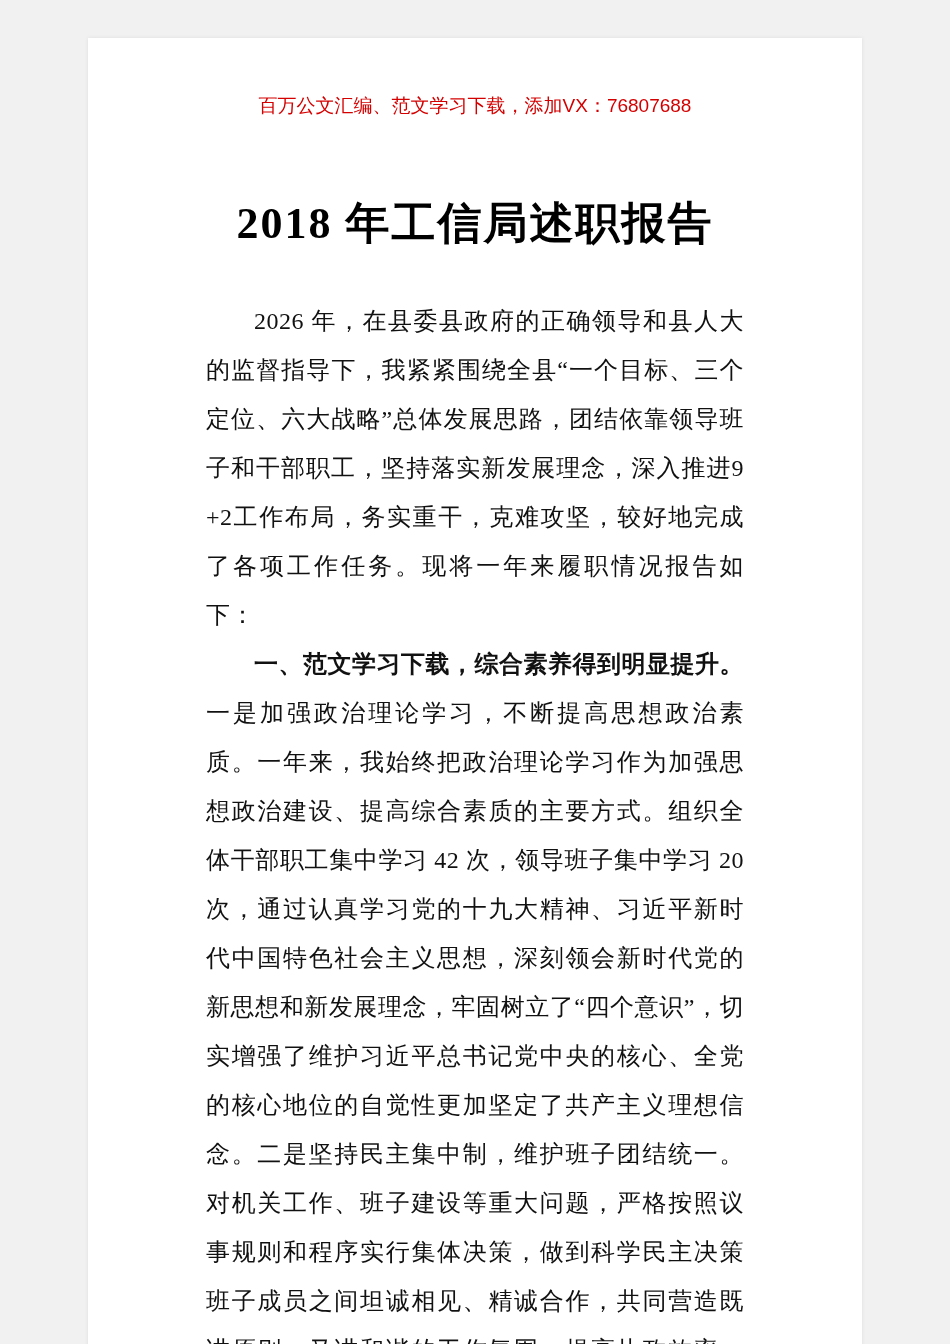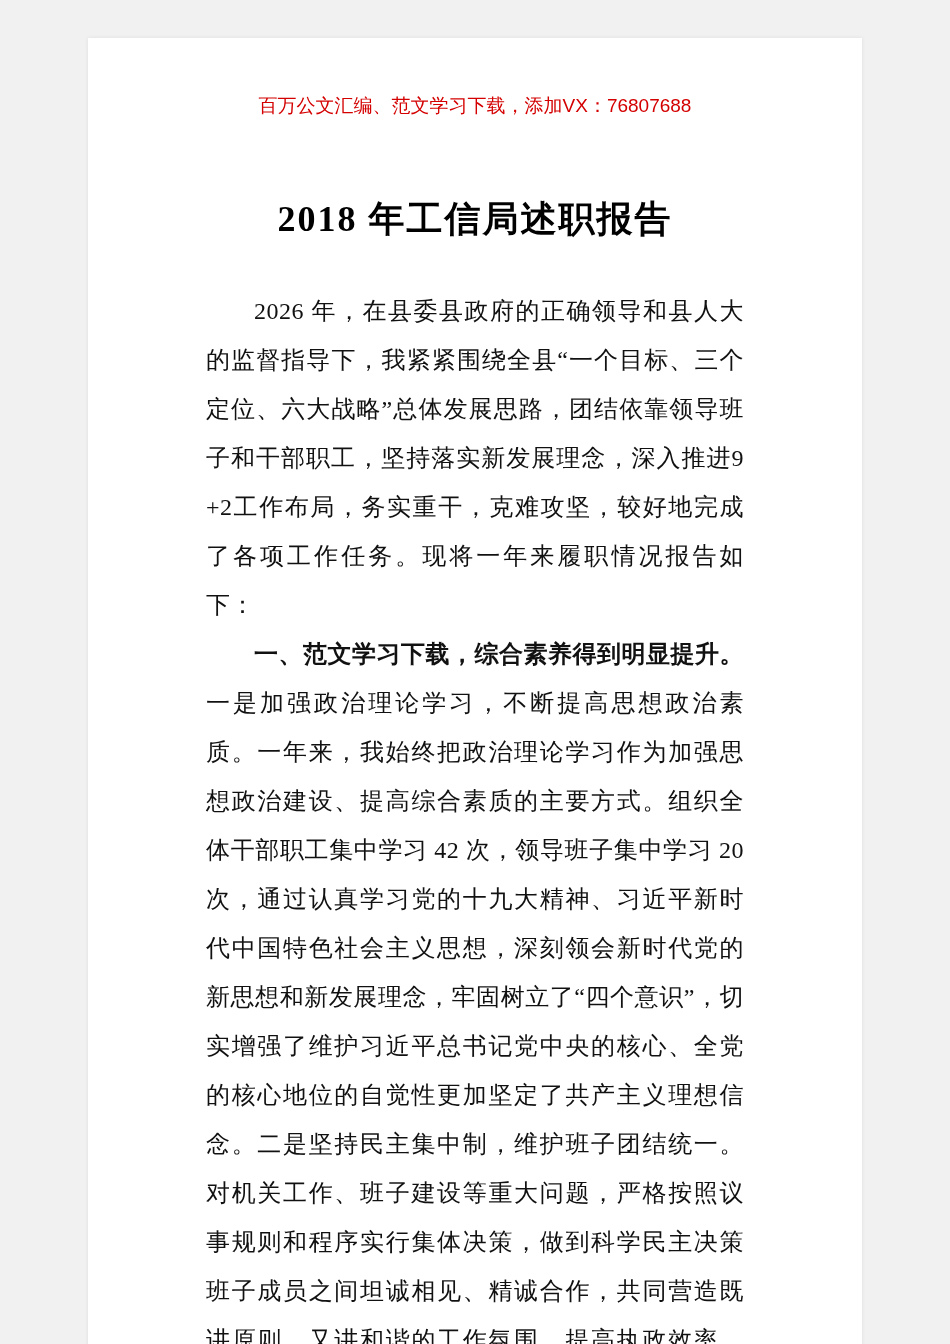--- a/index.html
+++ b/index.html
@@ -27,21 +27,21 @@
   .notice {
     text-align: center;
     font-size: 19px;
     line-height: 28px;
     margin: 24px 0 0;
     font-family: "Liberation Sans", "DejaVu Sans", sans-serif;
   }
   .doc-title {
     text-align: center;
     font-weight: bold;
-    font-size: 36px;
+    font-size: 44px;
     letter-spacing: 2px;
     color: #000000;
     margin: 78px 0 46px;
     line-height: 1.2;
   }
   .body-text {
     color: #111111;
     font-size: 24px;
   }
   .para {

